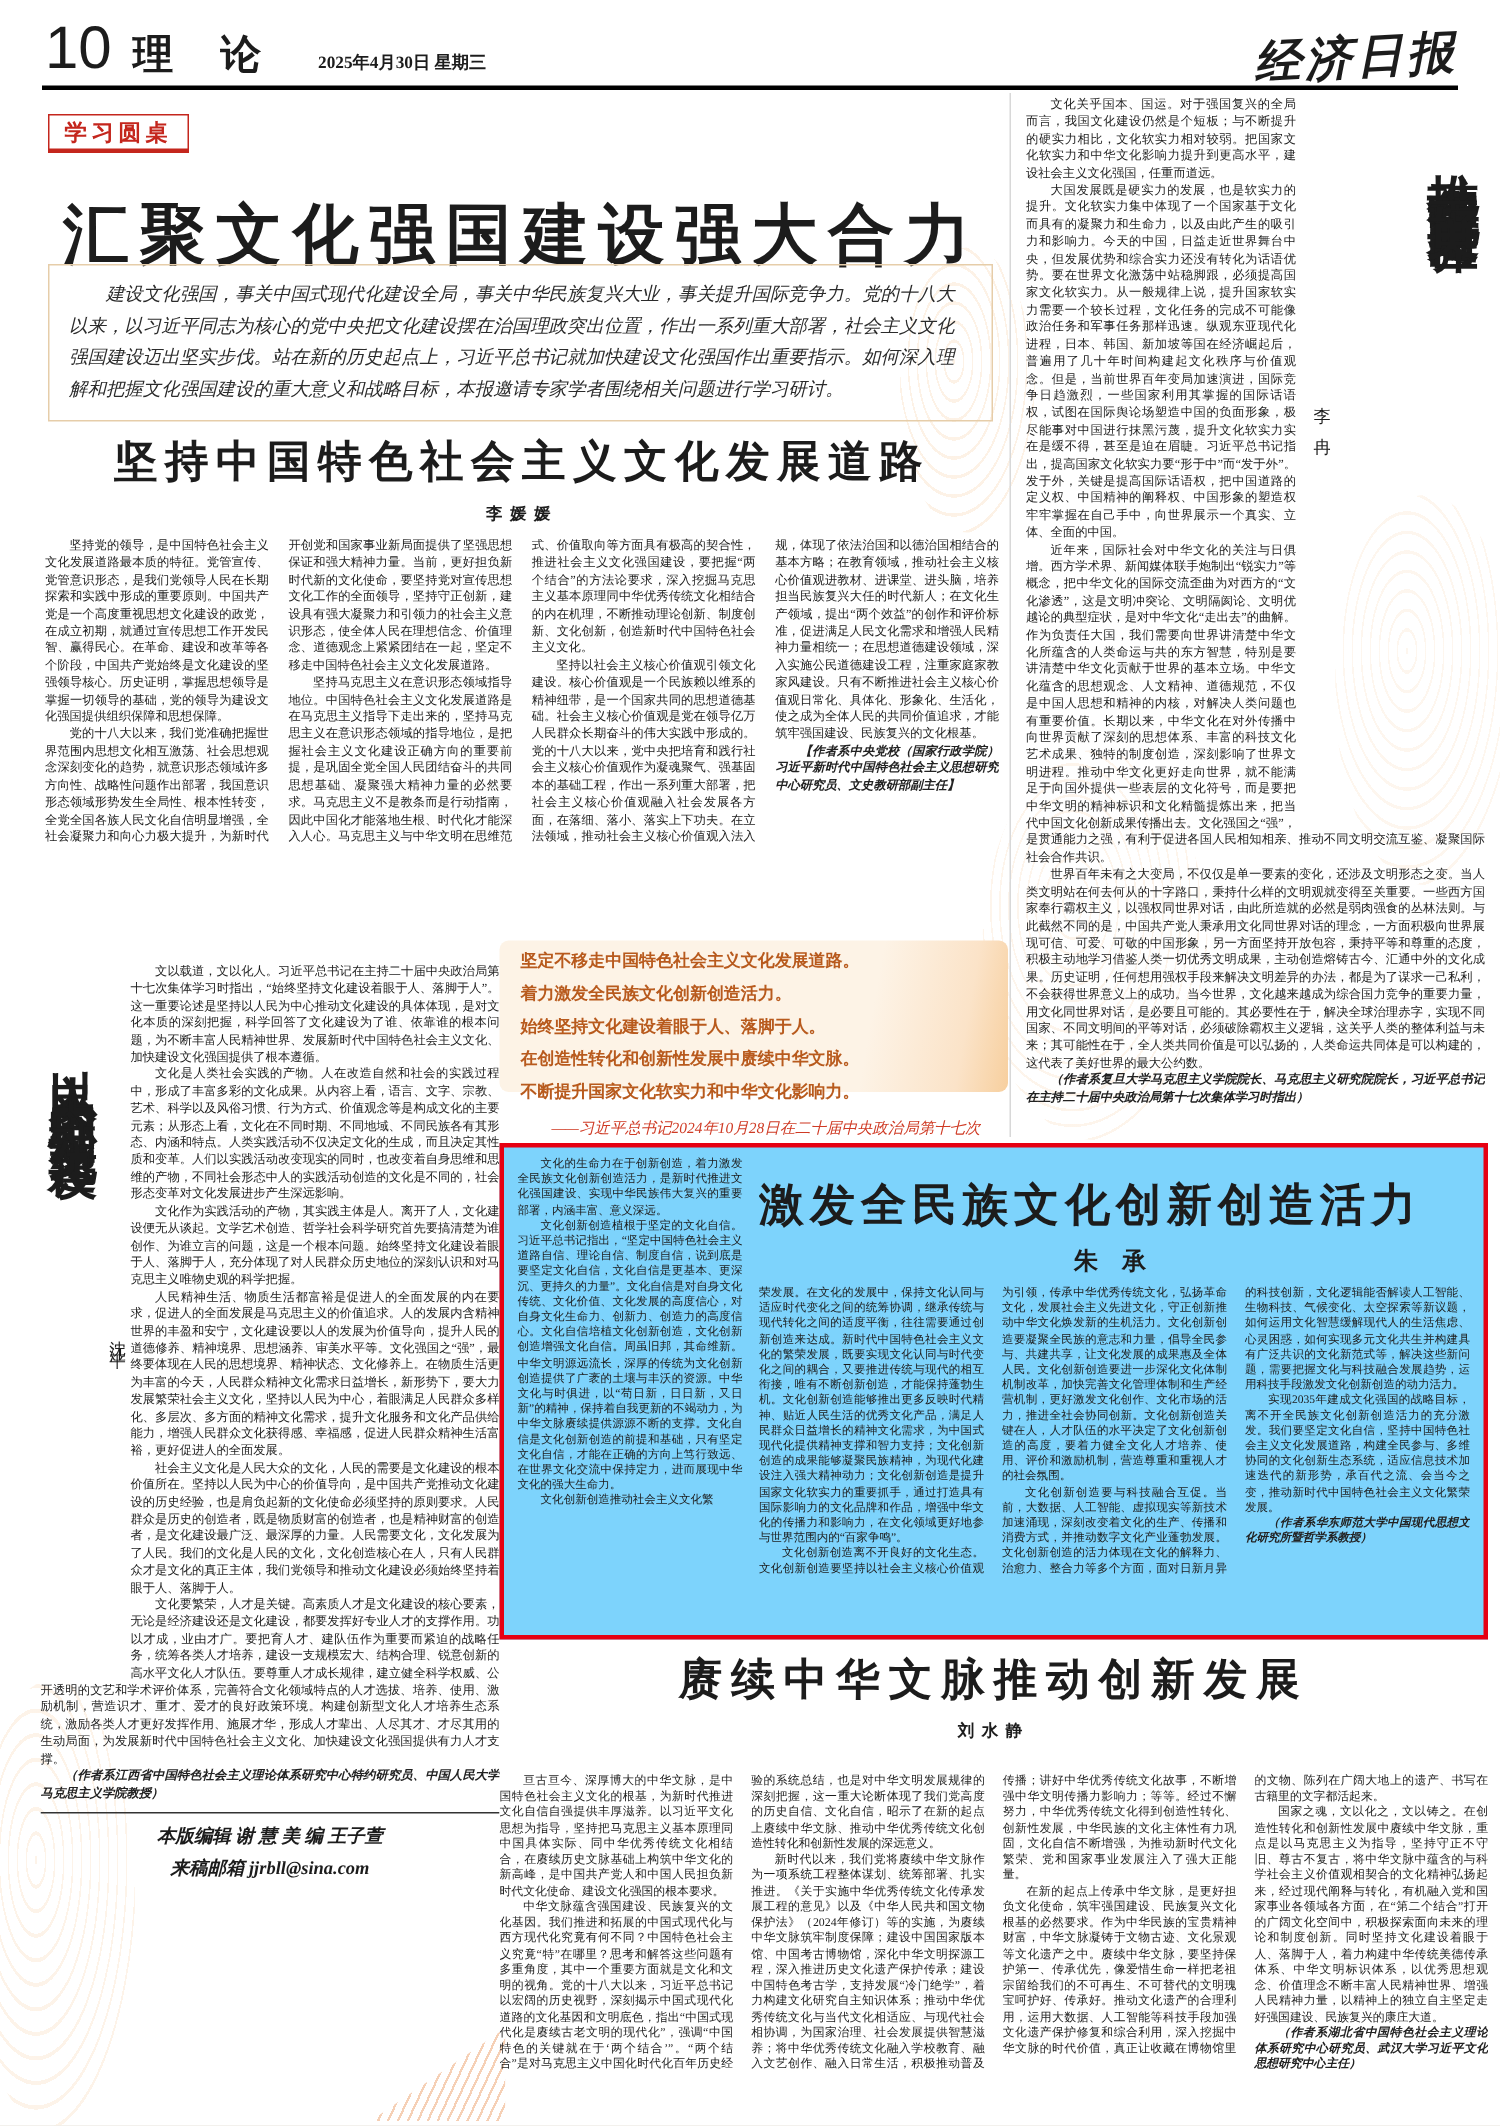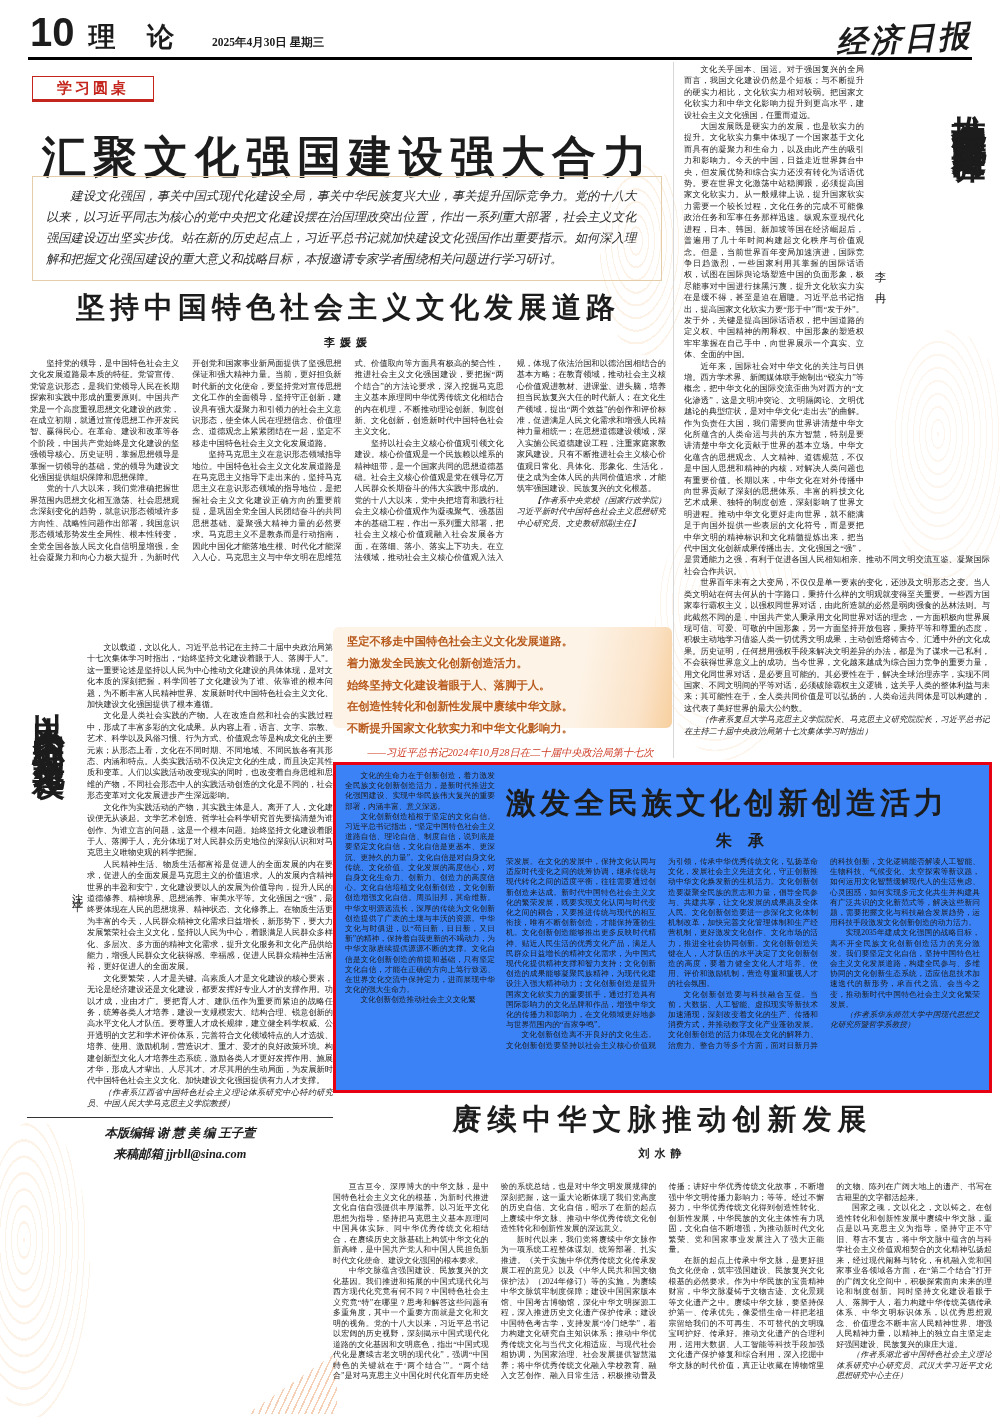--- a/index.html
+++ b/index.html
@@ -10,39 +10,39 @@
     background:repeating-radial-gradient(ellipse at 40% 40%, rgba(242,178,110,.38) 0 1px, rgba(255,255,255,0) 1px 6px);}
   .swirl.s1{left:600px;top:165px;width:90px;height:190px;}
   .swirl.s2{left:655px;top:500px;width:150px;height:260px;opacity:.35;}
   .swirl.s3{left:-20px;top:1120px;width:110px;height:300px;opacity:.4;}
   .swirl.s4{left:890px;top:330px;width:120px;height:260px;opacity:.3;}
   .tri-decor{position:absolute;z-index:0;left:247px;top:1352px;width:90px;height:62px;opacity:.6;
     background:repeating-linear-gradient(115deg, rgba(226,112,32,.55) 0 1.5px, transparent 1.5px 6px);
     clip-path:polygon(0 100%,100% 0,100% 100%);}
   
   .header{position:absolute;z-index:2;left:30px;top:12px;right:28px;height:44px;display:flex;align-items:baseline;}
-  .page-number{font-family:"Liberation Sans",sans-serif;font-weight:700;font-size:40px;line-height:1;}
+  .page-number{font-family:"Liberation Sans",sans-serif;font-weight:400;font-size:40px;line-height:1;}
   .section-title{font-family:"Liberation Sans",sans-serif;font-weight:900;font-size:27px;letter-spacing:12px;margin-left:14px;}
   .date-line{font-size:11.5px;margin-left:26px;font-weight:700;}
   .masthead{margin-left:auto;font-family:"DejaVu Serif",serif;font-style:italic;font-weight:900;font-size:31px;
     letter-spacing:3px;transform:rotate(-3deg);transform-origin:right center;}
   .header-rule{position:absolute;z-index:2;left:28px;right:28px;top:57px;border-top:3.5px solid #000;}
   
   .roundtable-label{position:absolute;z-index:2;left:32px;top:76px;display:inline-block;color:#c4261d;
     border:1.5px solid #c4261d;border-bottom-width:3px;font-family:"Liberation Sans",sans-serif;
-    font-weight:800;font-size:15px;letter-spacing:3px;padding:2px 24px 1px;}
+    font-weight:800;font-size:15px;letter-spacing:3px;padding:2px 10px 1px;}
   .headline{position:absolute;z-index:2;left:34px;top:104px;width:628px;text-align:center;
     font-family:"Liberation Sans",sans-serif;font-weight:900;font-size:44px;letter-spacing:7px;line-height:1.1;}
   .intro-box{position:absolute;z-index:2;left:32px;top:176px;width:602px;min-height:72px;
     border:1px solid #e6cda9;padding:9px 13px;font-style:italic;font-size:12.3px;line-height:1.72;color:#2b2b2b;}
   .intro-box p{margin:0;text-indent:2em;}
   
   .flow{font-size:8.2px;line-height:11.4px;text-align:justify;}
   .para{margin:0;text-indent:2em;}
-  .credit{font-style:italic;color:#222;}
+  .credit{font-style:italic;color:#222;font-weight:bold;}
   .byline{text-align:center;font-size:11px;letter-spacing:5px;font-weight:600;}
   
   .a1{position:absolute;z-index:2;left:30px;top:288px;width:636px;}
   .a1-title{text-align:center;font-weight:800;font-size:29px;letter-spacing:5px;margin:0;}
   .a1 .byline{margin:7px 0 8px;}
   .a1-body{columns:4;column-gap:13px;height:276px;overflow:hidden;}
   
   .v-rule{position:absolute;z-index:2;left:673px;top:62px;height:696px;border-left:1px solid #d8d8d8;}
   
   .aw{position:absolute;z-index:2;left:684px;top:64px;width:306px;height:696px;overflow:hidden;}
@@ -59,21 +59,21 @@
   .ap{position:absolute;z-index:2;left:27px;top:642px;width:306px;height:773px;overflow:hidden;}
   .ap-float{float:left;width:60px;height:468px;}
   .ap-title{writing-mode:vertical-rl;font-family:"Liberation Sans",sans-serif;font-weight:900;
     font-size:32px;letter-spacing:5px;line-height:1.35;margin-top:46px;}
   .ap-author{position:absolute;left:44px;top:242px;writing-mode:vertical-rl;font-size:11px;letter-spacing:5px;}
   .ap-footer{clear:both;border-top:1.5px solid #333;margin-top:7px;padding-top:5px;text-align:center;
     font-style:italic;font-weight:700;font-size:12.3px;line-height:1.7;}
   .ap-footer p{margin:0;}
   
   .red-box{position:absolute;z-index:2;left:333px;top:762px;width:659px;height:331px;box-sizing:border-box;
-    border:3px solid #e60012;background:#3b82f6;display:flex;padding:6px 9px;gap:11px;}
+    border:3px solid #e60012;background:#7dd3fc;display:flex;padding:6px 9px;gap:11px;}
   .rb-left{width:150px;flex:none;overflow:hidden;font-size:7.7px;line-height:10.2px;text-align:justify;}
   .rb-right{flex:1;display:flex;flex-direction:column;overflow:hidden;}
   .rb-title{font-weight:800;font-size:30px;letter-spacing:4px;margin:12px 0 0;}
   .rb-byline{text-align:center;font-size:16px;letter-spacing:6px;font-weight:600;margin:7px 0 5px;}
   .rb-body{flex:1;columns:3;column-gap:12px;overflow:hidden;font-size:7.7px;line-height:10.2px;text-align:justify;}
   .rb-body .para:first-child{text-indent:0;}
   
   .wm{position:absolute;z-index:2;left:333px;top:1100px;width:659px;height:317px;overflow:hidden;}
   .wm-title{text-align:center;font-weight:800;font-size:29px;letter-spacing:6px;margin:0;}
   .wm .byline{margin:6px 0 21px;}
@@ -146,20 +146,21 @@
   <div class="ap flow">
     <div class="ap-float">
       <div class="ap-title">以人民为中心推动文化建设</div>
     </div>
     <div class="ap-author">沈江平</div>
     <div>
         <p class="para">文以载道，文以化人。习近平总书记在主持二十届中央政治局第十七次集体学习时指出，“始终坚持文化建设着眼于人、落脚于人”。这一重要论述是坚持以人民为中心推动文化建设的具体体现，是对文化本质的深刻把握，科学回答了文化建设为了谁、依靠谁的根本问题，为不断丰富人民精神世界、发展新时代中国特色社会主义文化、加快建设文化强国提供了根本遵循。</p>
         <p class="para">文化是人类社会实践的产物。人在改造自然和社会的实践过程中，形成了丰富多彩的文化成果。从内容上看，语言、文字、宗教、艺术、科学以及风俗习惯、行为方式、价值观念等是构成文化的主要元素；从形态上看，文化在不同时期、不同地域、不同民族各有其形态、内涵和特点。人类实践活动不仅决定文化的生成，而且决定其性质和变革。人们以实践活动改变现实的同时，也改变着自身思维和思维的产物，不同社会形态中人的实践活动创造的文化是不同的，社会形态变革对文化发展进步产生深远影响。</p>
         <p class="para">文化作为实践活动的产物，其实践主体是人。离开了人，文化建设便无从谈起。文学艺术创造、哲学社会科学研究首先要搞清楚为谁创作、为谁立言的问题，这是一个根本问题。始终坚持文化建设着眼于人、落脚于人，充分体现了对人民群众历史地位的深刻认识和对马克思主义唯物史观的科学把握。</p>
         <p class="para">人民精神生活、物质生活都富裕是促进人的全面发展的内在要求，促进人的全面发展是马克思主义的价值追求。人的发展内含精神世界的丰盈和安宁，文化建设要以人的发展为价值导向，提升人民的道德修养、精神境界、思想涵养、审美水平等。文化强国之“强”，最终要体现在人民的思想境界、精神状态、文化修养上。在物质生活更为丰富的今天，人民群众精神文化需求日益增长，新形势下，要大力发展繁荣社会主义文化，坚持以人民为中心，着眼满足人民群众多样化、多层次、多方面的精神文化需求，提升文化服务和文化产品供给能力，增强人民群众文化获得感、幸福感，促进人民群众精神生活富裕，更好促进人的全面发展。</p>
+        <p class="para">社会主义文化是人民大众的文化，人民的需要是文化建设的根本价值所在。坚持以人民为中心的价值导向，是中国共产党推动文化建设的历史经验，也是肩负起新的文化使命必须坚持的原则要求。人民群众是历史的创造者，既是物质财富的创造者，也是精神财富的创造者，是文化建设最广泛、最深厚的力量。人民需要文化，文化发展为了人民。我们的文化是人民的文化，文化创造核心在人，只有人民群众才是文化的真正主体，我们党领导和推动文化建设必须始终坚持着眼于人、落脚于人。</p>
         <p class="para">文化要繁荣，人才是关键。高素质人才是文化建设的核心要素，无论是经济建设还是文化建设，都要发挥好专业人才的支撑作用。功以才成，业由才广。要把育人才、建队伍作为重要而紧迫的战略任务，统筹各类人才培养，建设一支规模宏大、结构合理、锐意创新的高水平文化人才队伍。要尊重人才成长规律，建立健全科学权威、公开透明的文艺和学术评价体系，完善符合文化领域特点的人才选拔、培养、使用、激励机制，营造识才、重才、爱才的良好政策环境。构建创新型文化人才培养生态系统，激励各类人才更好发挥作用、施展才华，形成人才辈出、人尽其才、才尽其用的生动局面，为发展新时代中国特色社会主义文化、加快建设文化强国提供有力人才支撑。</p>
         <p class="para credit">（作者系江西省中国特色社会主义理论体系研究中心特约研究员、中国人民大学马克思主义学院教授）</p>
       </div>
     <div class="ap-footer">
       <p>本版编辑 谢 慧  美 编 王子萱</p>
       <p>来稿邮箱 jjrbll@sina.com</p>
     </div>
   </div>
 
   <div class="red-box">

